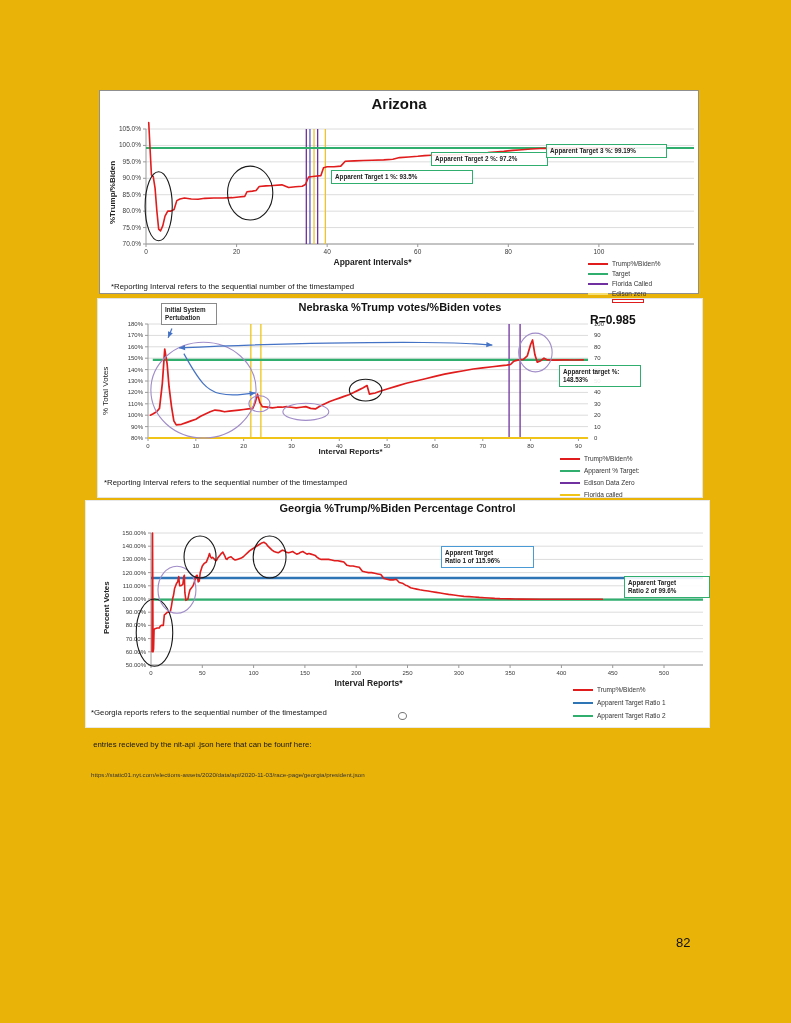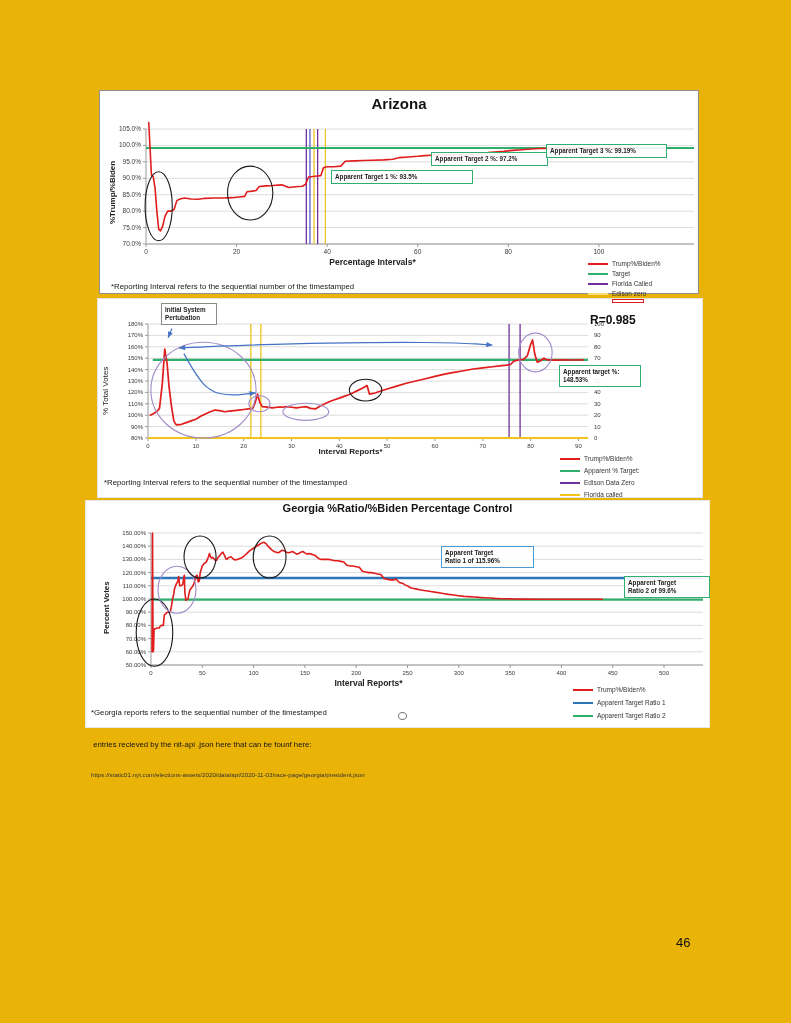--- a/index.html
+++ b/index.html
@@ -91,21 +91,21 @@
         <line x1="214.02314049586778" y1="38" x2="214.02314049586778" y2="153" stroke="#eec32e" stroke-width="1.3"></line>
         <line x1="217.64628099173552" y1="38" x2="217.64628099173552" y2="153" stroke="#7030a0" stroke-width="1.3"></line>
         <line x1="225.34545454545454" y1="38" x2="225.34545454545454" y2="153" stroke="#eec32e" stroke-width="1.3"></line>
         <line x1="46" y1="57.09" x2="594" y2="57.09" stroke="#2fae6e" stroke-width="2"></line>
         <polyline points="48.71735537190083,31.42857142857143 50.07603305785124,57.714285714285715 51.43471074380165,84 53.24628099173554,85.64285714285714 55.05785123966942,97.14285714285714 56.869421487603304,120.14285714285714 58.68099173553719,138.21428571428572 60.49256198347108,139.85714285714283 62.75702479338843,134.92857142857144 65.02148760330579,125.07142857142857 67.73884297520661,120.14285714285714 70.9090909090909,120.14285714285714 74.0793388429752,118.5 76.79669421487603,109.62857142857142 79.96694214876032,107.98571428571428 84.49586776859505,107 91.2892561983471,107.98571428571428 98.08264462809917,108.31428571428573 104.87603305785123,107.32857142857141 113.93388429752066,107 122.99173553719008,107 132.04958677685948,106.67142857142859 138.84297520661158,106.01428571428572 144.7305785123967,105.35714285714286 146.99504132231405,100.75714285714284 152.4297520661157,100.10000000000002 156.05289256198347,99.44285714285715 159.22314049586777,95.5 166.01652892561984,94.84285714285713 172.8099173553719,94.51428571428572 181.86776859504133,93.85714285714286 188.6611570247934,96.48571428571427 195.45454545454547,95.82857142857141 202.2479338842975,95.17142857142858 205.41818181818184,93.52857142857144 208.5884297520661,85.97142857142856 214.9289256198347,85.31428571428573 220.81652892561985,84.65714285714287 223.53388429752067,76.77142857142856 227.15702479338842,75.78571428571428 233.9504132231405,75.78571428571428 240.74380165289256,75.12857142857142 245.27272727272728,70.19999999999999 254.3305785123967,69.87142857142858 263.38842975206614,69.54285714285712 272.44628099173553,69.21428571428571 283.7685950413223,68.8857142857143 292.8264462809917,68.22857142857144 299.6198347107438,66.58571428571429 308.6776859504132,65.92857142857143 317.73553719008265,65.27142857142856 324.5289256198347,64.6142857142857 331.3223140495868,64.28571428571428 342.64462809917353,63.95714285714287 353.9669421487603,63.79285714285712 363.02479338842977,63.62857142857142 374.3471074380165,63.46428571428571 383.40495867768595,62.97142857142855 387.93388429752065,61.657142857142865 394.72727272727275,61 403.78512396694214,60.34285714285713 412.8429752066116,59.35714285714286 421.900826446281,58.69999999999999 430.9586776859504,58.04285714285712 440.0165289256198,57.55000000000001 449.07438016528926,57.3857142857143 460.39669421487605,57.221428571428554 471.7190082644628,57.09 489.8347107438017,57.09 512.4793388429753,57.09 530.595041322314,57.09" fill="none" stroke="#e01c1c" stroke-width="1.6" stroke-linejoin="round" stroke-linecap="round"></polyline>
         <ellipse cx="58.68099173553719" cy="115.21428571428571" rx="13.586776859504132" ry="34.5" fill="none" stroke="#1a1a1a" stroke-width="1.1"></ellipse>
         <ellipse cx="150.16528925619835" cy="102.07142857142857" rx="22.644628099173552" ry="26.94285714285714" fill="none" stroke="#1a1a1a" stroke-width="1.1"></ellipse>
       </svg>
     <div class="title">Arizona</div>
     <div class="ylab">%Trump/%Biden</div>
-    <div class="xlab">Percentage Intervals*</div>
+    <div class="xlab">Apparent Intervals*</div>
     <div class="legend">
       <div class="lrow">
           <span class="swatch" style="background: rgb(224, 28, 28);"></span>
           <span class="llabel">Trump%/Biden%</span>
         </div>
       <div class="lrow">
           <span class="swatch" style="background: rgb(47, 174, 110);"></span>
           <span class="llabel">Target</span>
         </div>
       <div class="lrow">
@@ -214,20 +214,21 @@
         <ellipse cx="267.6086956521739" cy="91.11999999999999" rx="16.26086956521739" ry="10.829999999999998" fill="none" stroke="#1a1a1a" stroke-width="1.1"></ellipse>
         <ellipse cx="437.39130434782606" cy="53.5" rx="16.73913043478261" ry="19.38" fill="none" stroke="#a08cc8" stroke-width="1.1"></ellipse>
         <path d="M81.08695652173913,48.94Q169.56521739130434,44.95 229.3478260869565,44.095Q289.1304347826087,43.239999999999995 325,43.525Q360.8695652173913,43.81 377.6086956521739,44.95L394.3478260869565,46.09" fill="none" stroke="#4472c4" stroke-width="1.2"></path>
         <path d="M0,0L-6,2.6L-6,-2.6Z" fill="#4472c4" transform="translate(81.08695652173913,48.94) rotate(177.41794902966228)"></path>
         <path d="M0,0L-6,2.6L-6,-2.6Z" fill="#4472c4" transform="translate(394.3478260869565,46.09) rotate(3.8960497715401488)"></path>
         <path d="M85.86956521739131,54.64Q97.82608695652173,76.3 105,84.28Q112.17391304347825,92.25999999999999 121.7391304347826,94.53999999999999Q131.30434782608694,96.82 144.45652173913044,95.395L157.6086956521739,93.97" fill="none" stroke="#4472c4" stroke-width="1.2"></path>
         <path d="M0,0L-6,2.6L-6,-2.6Z" fill="#4472c4" transform="translate(157.6086956521739,93.97) rotate(-6.183710208186757)"></path>
         <path d="M73.91304347826087,29.56L70.08695652173913,38.68" fill="none" stroke="#4472c4" stroke-width="1.2"></path>
         <path d="M0,0L-6,2.6L-6,-2.6Z" fill="#4472c4" transform="translate(70.08695652173913,38.68) rotate(112.75936851817059)"></path>
       </svg>
+    <div class="title">Nebraska %Trump votes/%Biden votes</div>
     <div class="rlabel">R=0.985</div>
     <div class="ylab">% Total Votes</div>
     <div class="xlab">Interval Reports*</div>
     <div class="legend">
       <div class="lrow">
           <span class="swatch" style="background: rgb(224, 28, 28);"></span>
           <span class="llabel">Trump%/Biden%</span>
         </div>
       <div class="lrow">
           <span class="swatch" style="background: rgb(47, 174, 110);"></span>
@@ -318,21 +319,21 @@
         <line x1="578.0111524163568" y1="164" x2="578.0111524163568" y2="167" stroke="#9a9a9a" stroke-width="1"></line>
         <text x="578.0111524163568" y="174" text-anchor="middle" font-size="6" fill="#3a3a3a">500</text>
         <line x1="65" y1="76.93280000000001" x2="617" y2="76.93280000000001" stroke="#2e75b6" stroke-width="2.6"></line>
         <line x1="65" y1="98.528" x2="617" y2="98.528" stroke="#2fae6e" stroke-width="2.2"></line>
         <polyline points="66.02602230483271,150.8 66.53903345724908,32 67.05204460966543,150.8 67.56505576208178,148.16000000000003 68.07806691449814,128.36 69.10408921933086,127.7 71.15613382899627,127.04 73.2081784386617,127.04 74.23420074349443,125.06 75.26022304832713,124.4 77.31226765799256,124.4 78.33828996282529,113.84 79.364312267658,113.18 81.41635687732342,111.2 83.46840148698885,111.2 84.49442379182156,109.88000000000001 85.52044609665427,104.60000000000001 86.54646840148699,98 87.5724907063197,94.04 88.59851301115242,87.44 89.62453531598513,84.80000000000001 90.65055762081784,82.16 91.67657992565056,80.84 92.70260223048328,75.56 93.21561338289962,80.84 93.72862453531599,84.80000000000001 94.7546468401487,84.80000000000001 95.78066914498142,84.14 96.80669144981412,83.48 97.83271375464685,75.56 98.34572490706319,74.24000000000001 98.85873605947955,91.4 99.88475836431226,99.32000000000001 100.91078066914498,98.66 101.93680297397769,98 102.96282527881041,92.72 103.98884758364312,88.76 105.01486988847583,87.44 106.04089219330855,86.12 107.06691449814127,84.80000000000001 108.09293680297398,82.16 109.11895910780669,78.2 110.1449814126394,74.9 111.17100371747212,74.24000000000001 112.19702602230484,80.84 113.22304832713755,80.18 114.24907063197026,71.6 116.30111524163569,65 118.35315985130111,62.36 120.40520446096654,61.040000000000006 121.43122676579925,58.400000000000006 122.45724907063197,55.760000000000005 123.48327137546468,52.46 124.50929368029739,55.760000000000005 125.53531598513011,57.08 126.56133828996283,56.42 128.61338289962825,58.400000000000006 129.63940520446096,59.72 130.6654275092937,59.06 131.69144981412637,57.08 132.7174721189591,55.760000000000005 133.74349442379182,54.44 134.76951672862452,53.120000000000005 136.82156133828997,51.14 137.84758364312268,53.120000000000005 138.87360594795538,55.1 139.8996282527881,57.74 140.92565055762083,58.400000000000006 141.95167286245353,57.08 142.97769516728624,56.42 145.02973977695166,55.760000000000005 147.0817843866171,57.74 149.13382899628255,59.06 151.18587360594796,58.400000000000006 153.23791821561338,57.74 155.2899628252788,57.08 157.34200743494424,55.760000000000005 159.39405204460968,53.78 161.4460966542751,51.8 163.4981412639405,49.82 165.55018587360593,48.5 167.60223048327137,47.18 169.6542750929368,45.86 171.70631970260223,44.54 173.75836431226764,43.22 175.8104089219331,41.9 177.8624535315985,41.24 179.91449814126395,42.56 181.96654275092936,45.2 184.01858736059478,47.18 186.07063197026022,49.16 188.12267657992567,50.480000000000004 190.17472118959108,51.14 192.2267657992565,51.8 194.27881040892194,50.480000000000004 196.33085501858736,49.16 198.38289962825277,49.82 200.43494423791822,51.14 202.48698884758363,51.8 204.53903345724908,51.14 206.5910780669145,50.480000000000004 208.64312267657994,51.8 210.69516728624535,53.120000000000005 212.74721189591077,52.46 214.7992565055762,51.14 216.85130111524163,50.480000000000004 218.90334572490707,51.8 220.95539033457248,53.120000000000005 223.0074349442379,52.46 225.05947955390334,53.120000000000005 227.11152416356876,53.78 229.1635687732342,54.44 231.21561338289962,56.42 233.26765799256506,57.74 235.31970260223048,58.400000000000006 239.42379182156134,58.400000000000006 242.50185873605946,58.400000000000006 245.5799256505576,59.06 248.65799256505576,59.72 251.7360594795539,59.72 254.81412639405204,60.38 257.8921933085502,61.040000000000006 260.9702602230483,64.34 264.0483271375465,65 267.1263940520446,65 270.20446096654274,65.66 273.2825278810409,66.32 276.360594795539,70.28 279.4386617100372,70.94 282.5167286245353,71.6 285.59479553903344,71.6 288.6728624535316,72.26 291.75092936802974,72.92 294.8289962825279,73.58000000000001 297.907063197026,77.53999999999999 300.9851301115242,78.2 304.0631970260223,78.86 307.14126394052045,78.86 310.2193308550186,78.2 313.2973977695167,81.5 316.3754646840149,82.16 319.453531598513,84.14 321.5055762081784,84.80000000000001 324.58364312267656,86.78 327.6617100371747,87.44 330.73977695167287,88.1 333.817843866171,88.76 337.92193308550185,89.42 342.0260223048327,90.08000000000001 346.13011152416357,90.74000000000001 350.2342007434944,91.4 354.3382899628253,92.06 358.4423791821561,92.72 362.546468401487,93.38 367.67657992565057,94.04 372.80669144981414,94.7 377.9368029739777,95.36 383.0669144981413,95.62400000000001 388.19702602230484,96.02 393.3271375464684,96.416 398.457249070632,96.68 403.58736059479554,96.944 408.7174721189591,97.34 413.8475836431227,97.60400000000001 418.97769516728624,97.736 424.1078066914498,97.86800000000001 429.2379182156134,98 434.36802973977694,98.13199999999999 454.8884758364312,98.26400000000001 475.4089219330855,98.26400000000001 495.92936802973975,98.26400000000001 516.449814126394,98.26400000000001" fill="none" stroke="#e01c1c" stroke-width="1.6" stroke-linejoin="round" stroke-linecap="round"></polyline>
         <ellipse cx="68.48847583643122" cy="131.66000000000003" rx="18.263197026022304" ry="33.660000000000004" fill="none" stroke="#1a1a1a" stroke-width="1.1"></ellipse>
         <ellipse cx="90.95836431226766" cy="88.76" rx="18.981412639405203" ry="23.496000000000002" fill="none" stroke="#a08cc8" stroke-width="1.1"></ellipse>
         <ellipse cx="114.04386617100371" cy="56.02399999999999" rx="16.005947955390333" ry="20.988000000000003" fill="none" stroke="#1a1a1a" stroke-width="1.1"></ellipse>
         <ellipse cx="183.6081784386617" cy="56.02399999999999" rx="16.41635687732342" ry="20.988000000000003" fill="none" stroke="#1a1a1a" stroke-width="1.1"></ellipse>
       </svg>
-    <div class="title">Georgia %Ratio/%Biden Percentage Control</div>
+    <div class="title">Georgia %Trump/%Biden Percentage Control</div>
     <div class="ylab">Percent Votes</div>
     <div class="xlab">Interval Reports*</div>
     <div class="legend">
       <div class="lrow">
           <span class="swatch" style="background: rgb(224, 28, 28);"></span>
           <span class="llabel">Trump%/Biden%</span>
         </div>
       <div class="lrow">
           <span class="swatch" style="background: rgb(46, 117, 182);"></span>
           <span class="llabel">Apparent Target Ratio 1</span>
@@ -351,14 +352,14 @@
   <div class="anno" style="left: 355px; top: 45px; width: 93px; border: 1.2px solid rgb(74, 155, 213);">
         <div>Apparent Target</div>
         <div>Ratio 1 of 115.96%</div>
       </div>
       <div class="anno" style="left: 538px; top: 75px; width: 86px; border: 1.2px solid rgb(47, 174, 110);">
         <div>Apparent Target</div>
         <div>Ratio 2 of 99.6%</div>
       </div>
     </section>
 
-  <div class="page-number">46</div>
+  <div class="page-number">82</div>
 </div>
 
 </body></html>

